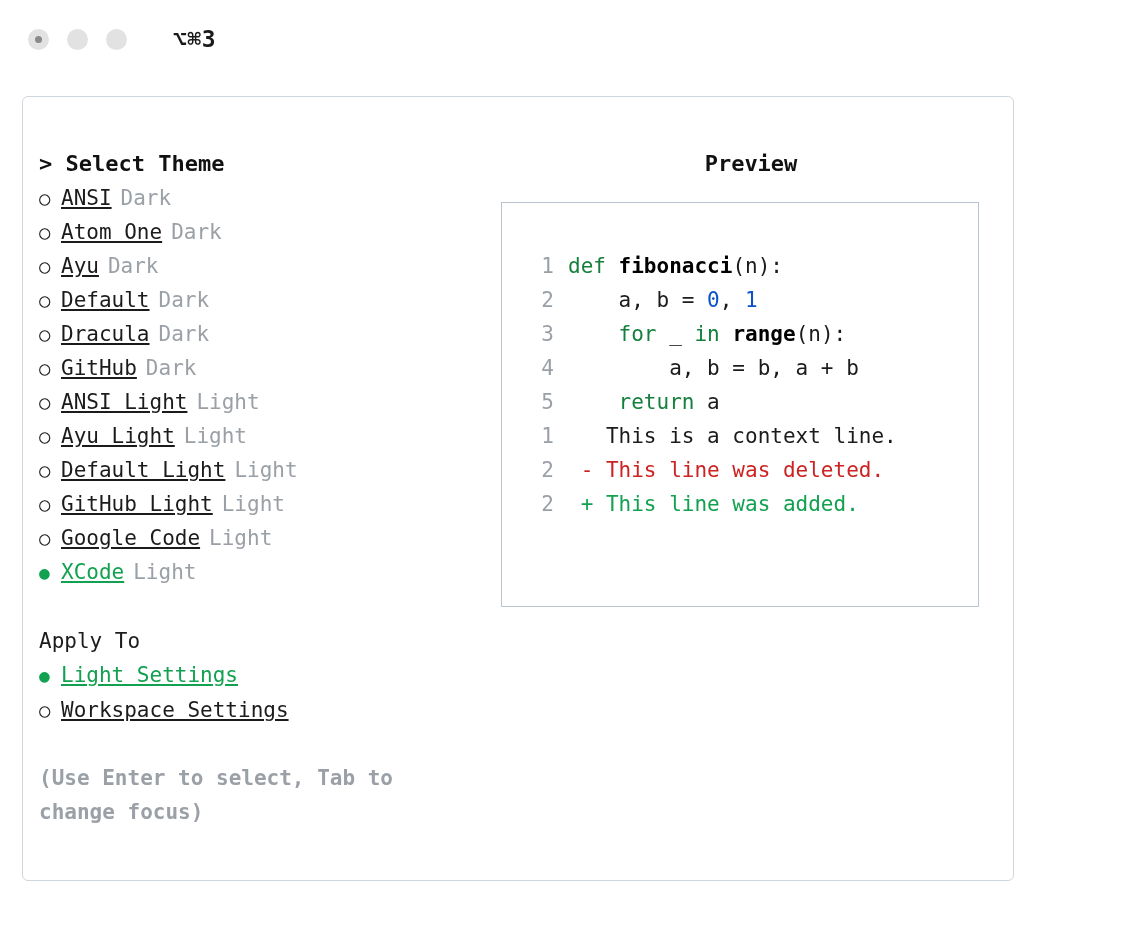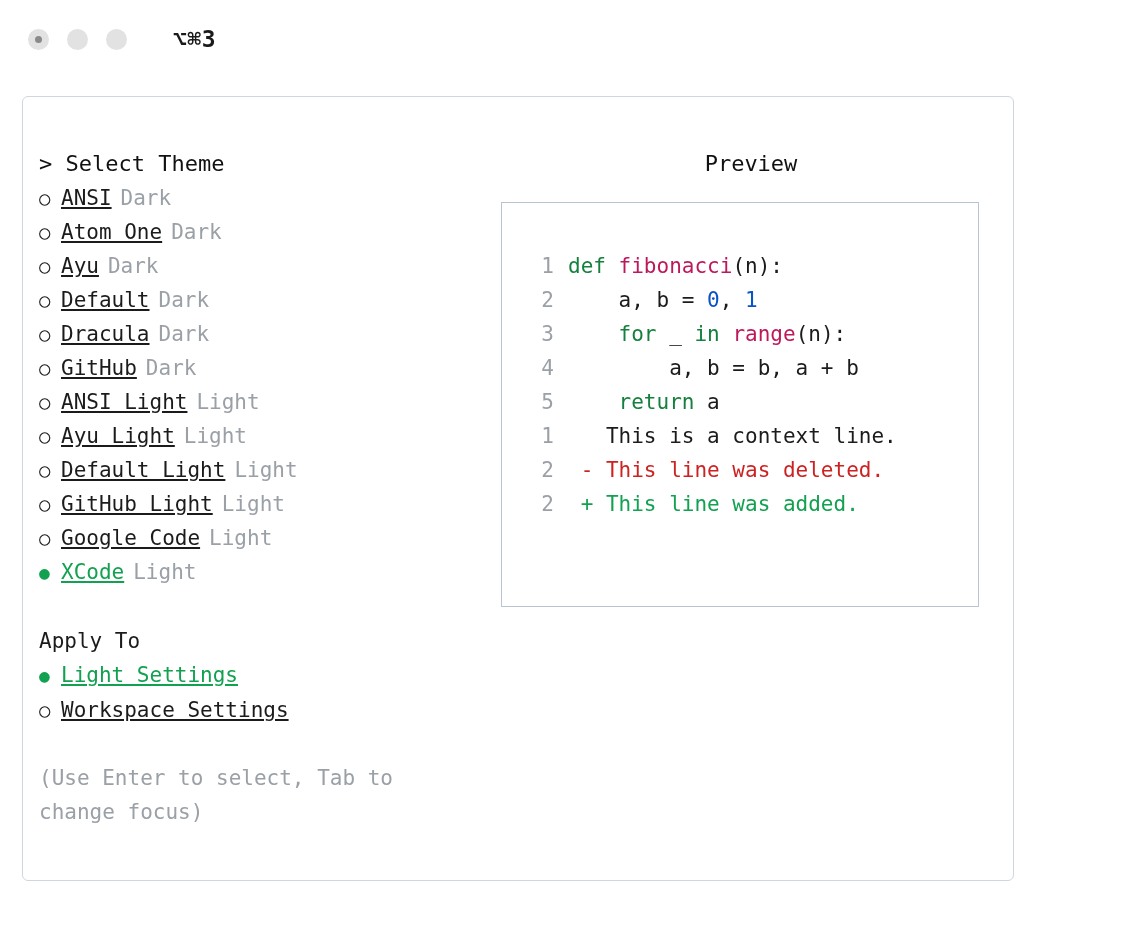--- a/index.html
+++ b/index.html
@@ -85,21 +85,21 @@
   }
   .right-col {
     position: absolute;
     left: 478px;
     top: 50px;
     width: 500px;
     text-align: center;
   }
   .section-title {
     font-size: 22px;
-    font-weight: normal;
+    font-weight: bold;
     color: #111111;
     line-height: 34px;
     white-space: pre;
   }
   .opt-list {
     margin-top: 0;
   }
   .opt {
     display: flex;
     align-items: baseline;
@@ -137,20 +137,21 @@
   .spacer {
     height: 34px;
   }
   .hint {
     margin-top: 34px;
     font-size: 21px;
     color: #9aa0a6;
     line-height: 34px;
     width: 420px;
     white-space: pre-wrap;
+    font-weight: bold;
   }
   .preview-box {
     position: absolute;
     left: 478px;
     top: 105px;
     width: 478px;
     height: 405px;
     border: 1px solid #b9c4ce;
     box-sizing: border-box;
     background: #ffffff;
@@ -168,21 +169,21 @@
     white-space: pre;
   }
   .ln {
     width: 34px;
     text-align: right;
     color: #9aa0a6;
     margin-right: 14px;
     display: inline-block;
   }
   .kw  { color: #15803d; }
-  .fn  { color: #be185d; }
+  .fn  { color: #000000; font-weight: bold; }
   .num { color: #0b52c9; }
   .pl  { color: #1b1b1b; }
   .diff-ctx { color: #1b1b1b; }
   .diff-del { color: #cc2222; }
   .diff-add { color: #12a150; }
 </style>
 </head>
 <body>
 
 <div class="window">

